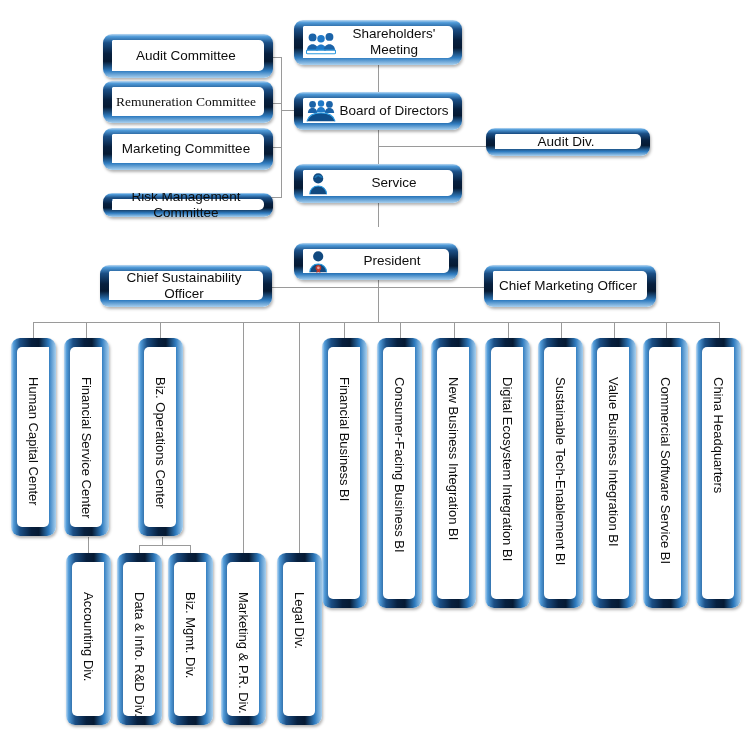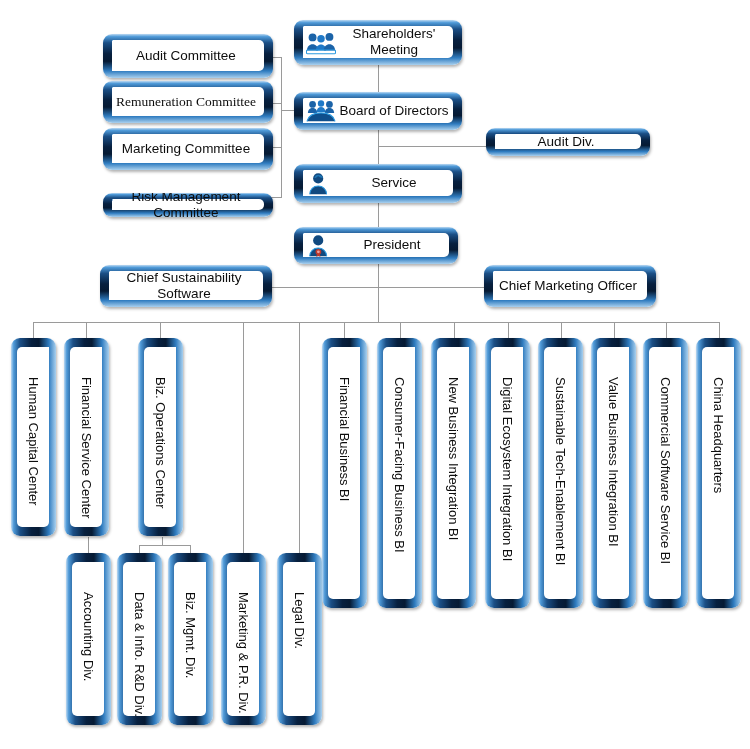--- a/index.html
+++ b/index.html
@@ -254,21 +254,21 @@
     <div class="swoosh"></div>
     <svg class="ic" viewBox="0 0 32 26">
       <circle cx="13" cy="7" r="5.4" fill="#11497f"></circle>
       <path d="M13 3.2c2.6 0 4.6 1.2 5.2 3.2-2 .3-4-.5-5.3-1.9-1 1.4-2.4 2.1-4 2.2.5-2.2 2-3.5 4.1-3.5z" fill="#2b9ae0" opacity="0.55"></path>
       <path d="M4 24c0-5.3 4-8.8 9-8.8s9 3.5 9 8.8z" fill="#11497f"></path>
       <path d="M4 24c0-5.3 4-8.8 9-8.8s9 3.5 9 8.8" fill="none" stroke="#2b9ae0" stroke-width="1.1"></path>
     </svg>
     <div class="label">Service</div>
   </div>
 
-  <div class="box hbox withicon" style="left:294px; top:227px; width:164px; height:37px;">
+  <div class="box hbox withicon" style="left:294px; top:243px; width:164px; height:37px;">
     <div class="inner"></div>
     <div class="swoosh"></div>
     <svg class="ic" viewBox="0 0 32 26">
       <circle cx="13" cy="7" r="5.4" fill="#11497f"></circle>
       <path d="M4 24c0-5.3 4-8.8 9-8.8s9 3.5 9 8.8z" fill="#11497f"></path>
       <path d="M4 24c0-5.3 4-8.8 9-8.8s9 3.5 9 8.8" fill="none" stroke="#2b9ae0" stroke-width="1.1"></path>
       <circle cx="13.2" cy="19.2" r="3.1" fill="#c0392b"></circle>
       <circle cx="13.2" cy="19.2" r="1.5" fill="#e8a0a0"></circle>
       <path d="M11.6 21.6l-.6 3 2.2-1.2 2.2 1.2-.6-3z" fill="#c0392b"></path>
     </svg>
@@ -295,21 +295,21 @@
 
   <div class="box hbox" style="left:103px; top:173px; width:170px; height:24px;margin-top:20px;">
     <div class="inner"></div>
     <div class="swoosh"></div>
     <div class="label">Risk Management Committee</div>
   </div>
 
   <div class="box hbox" style="left:100px; top:265px; width:172px; height:42px;">
     <div class="inner"></div>
     <div class="swoosh"></div>
-    <div class="label">Chief Sustainability Software</div>
+    <div class="label">Chief Sustainability Officer</div>
   </div>
 
   <div class="box hbox" style="left:484px; top:265px; width:172px; height:42px;">
     <div class="inner"></div>
     <div class="swoosh"></div>
     <div class="label">Chief Marketing Officer</div>
   </div>
 
   <div class="box vbox" style="left:11px; top:338px; width:45px; height:198px;">
     <div class="inner"></div>

